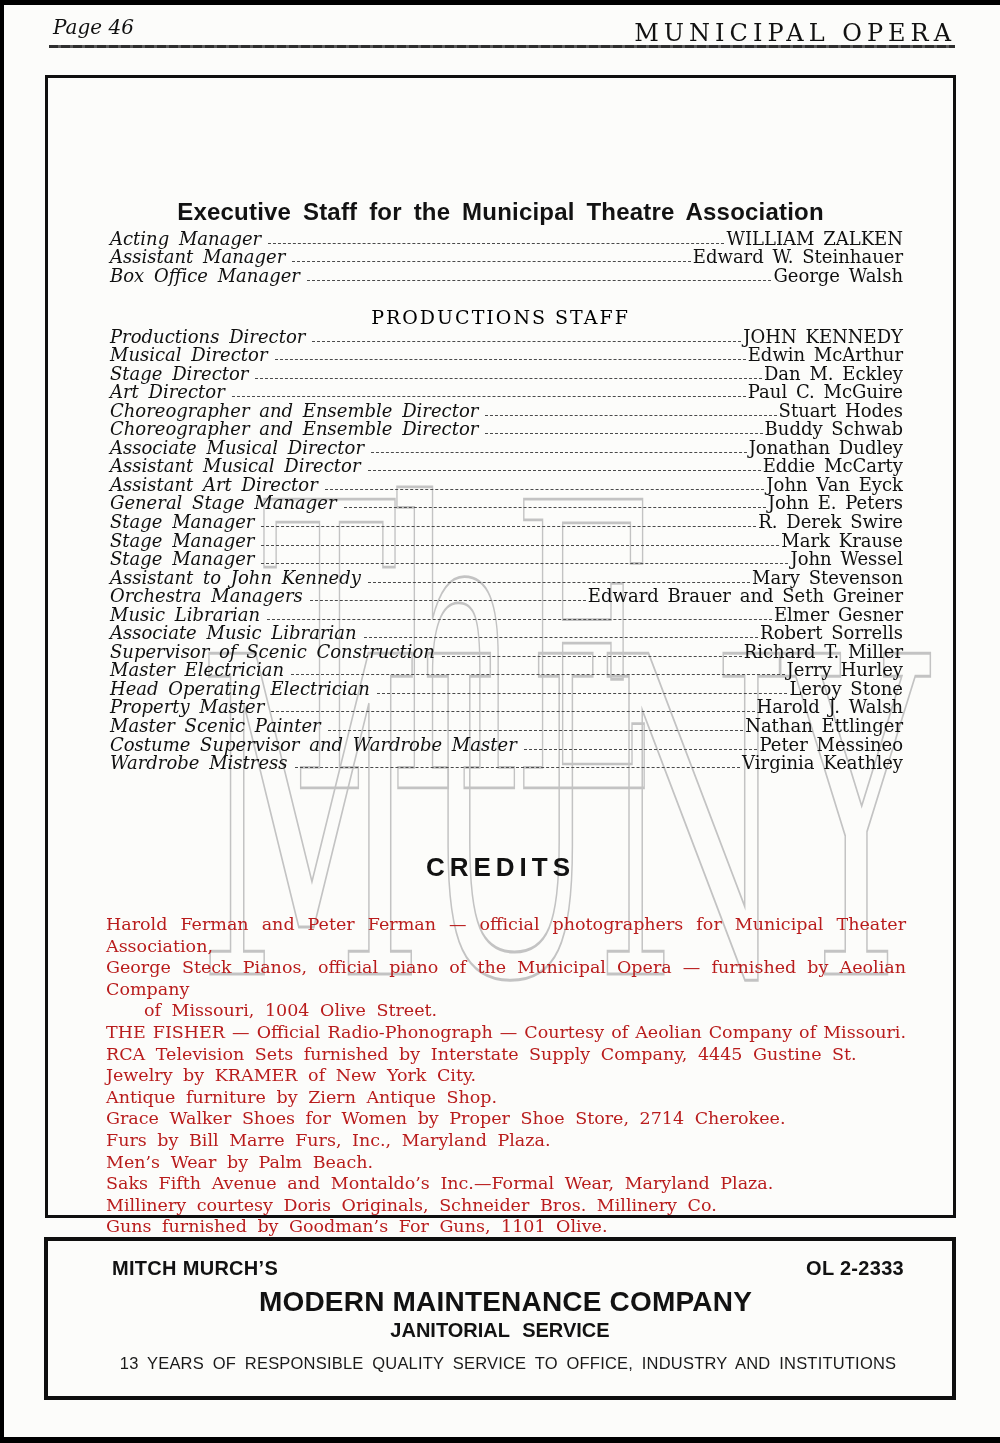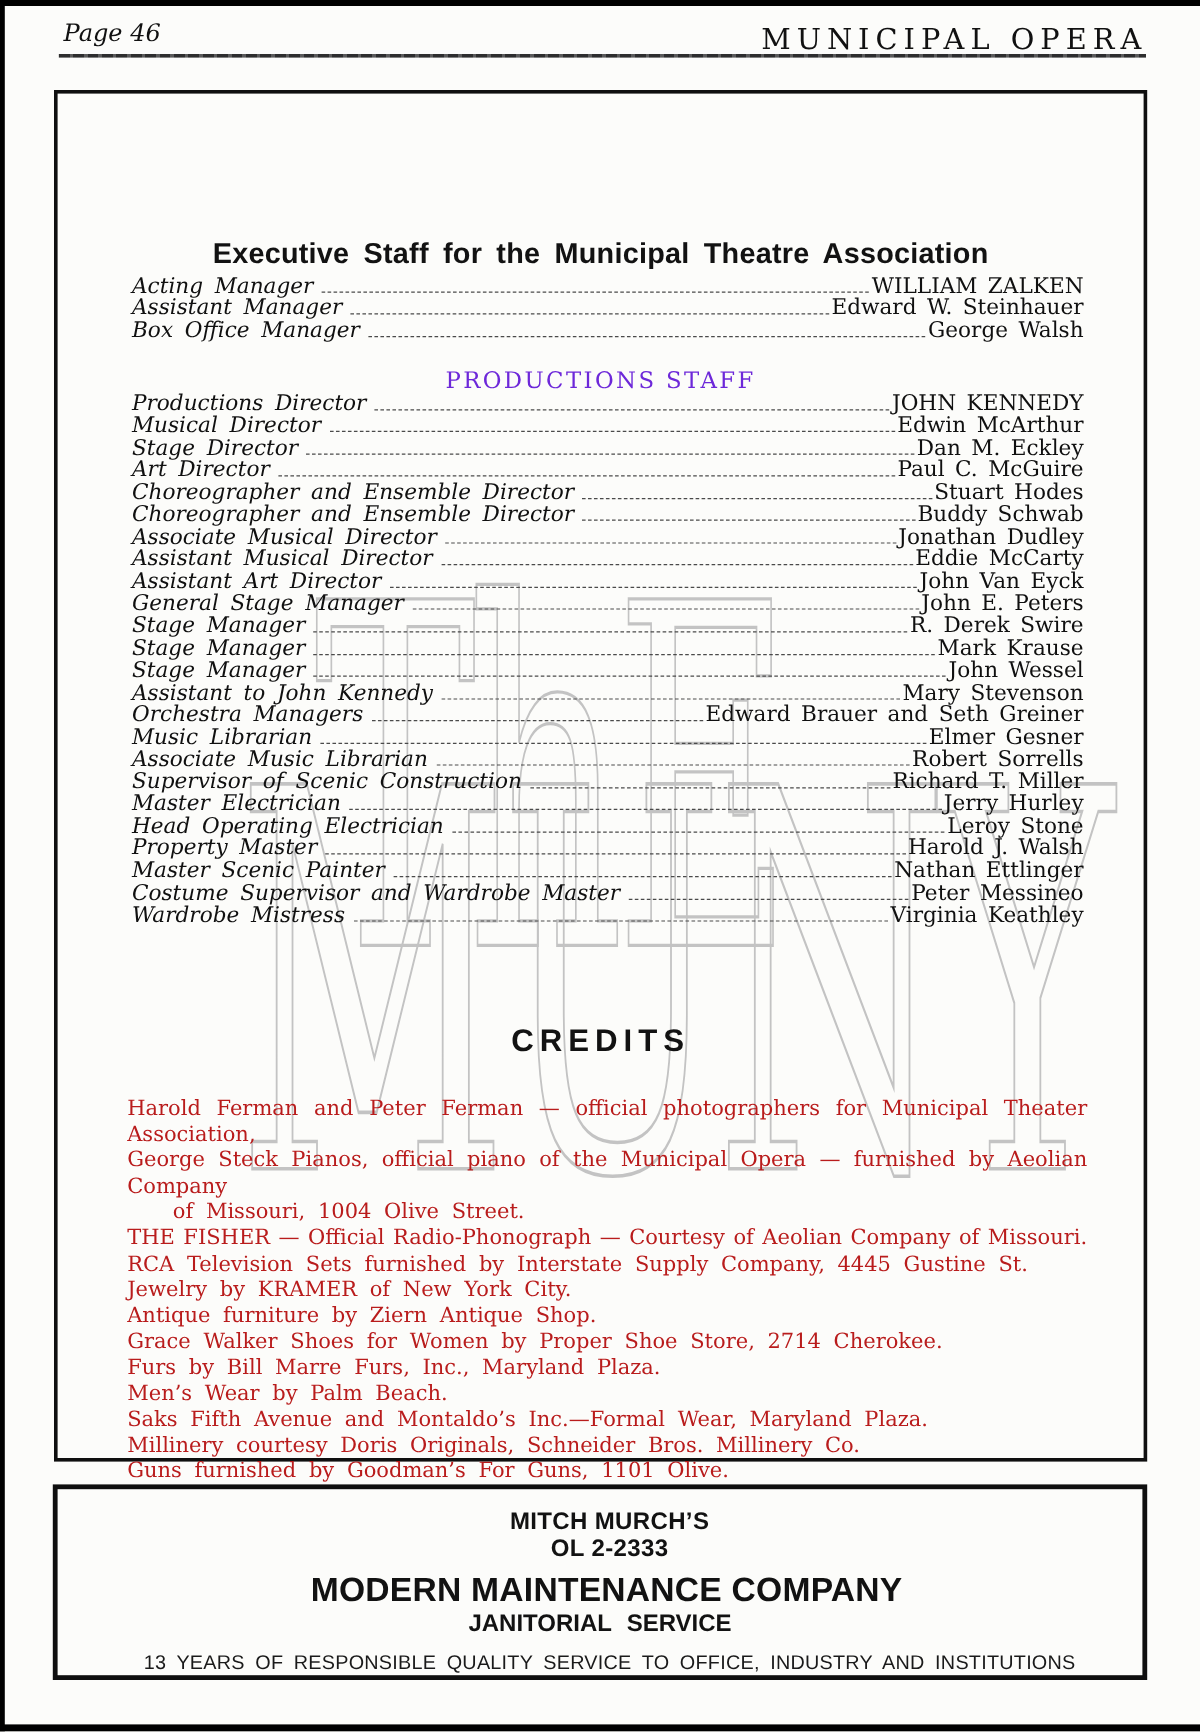--- a/index.html
+++ b/index.html
@@ -28,39 +28,39 @@
   .wm1{left:214px;top:375px;font-size:220px;letter-spacing:-8px;transform:scale(0.92,1.8);}
   .wm2{left:150px;top:524px;font-size:220px;letter-spacing:-6px;transform:scale(1.0,2.0);}
 
   .layer{position:absolute;z-index:1;}
 
   .exec-heading{left:0;right:0;top:120px;text-align:center;
     font-family:"Liberation Sans",sans-serif;font-weight:700;font-size:24px;
     word-spacing:5px;letter-spacing:0.2px;color:#121212;}
   .rows{left:62px;right:50px;}
   .exec-rows{top:151px;}
-  .prod-heading{left:0;right:0;top:228px;text-align:center;font-size:19px;letter-spacing:2px;color:#6d28d9;white-space:nowrap;}
+  .prod-heading{left:0;right:0;top:228px;text-align:center;font-size:19px;letter-spacing:2px;color:#000000;white-space:nowrap;}
   .prod-rows{top:249px;}
 
   .staff-row{display:flex;align-items:flex-end;height:18.55px;}
   .role{font-style:italic;font-size:18px;line-height:1;white-space:nowrap;word-spacing:4px;color:#101010;}
   .leader{flex:1;height:0;border-bottom:1.6px dashed #4a4a4a;margin:0 2px 4px 7px;}
   .person{font-size:18px;line-height:1;white-space:nowrap;word-spacing:3px;color:#101010;}
 
   .credits-heading{left:0;right:0;top:774px;text-align:center;
     font-family:"Liberation Sans",sans-serif;font-weight:700;font-size:26px;letter-spacing:5px;color:#121212;}
   .credits-block{left:58px;right:47px;top:836px;font-size:17.5px;line-height:21.6px;color:#b91c1c;}
   .credit-line{word-spacing:5px;}
   .credit-line.stretch{text-align:justify;text-align-last:justify;word-spacing:normal;}
   .credit-line.indent{padding-left:38px;}
 
   
   .ad-box{position:absolute;left:44px;top:1237px;width:904px;height:155px;border:4px solid #0f0f0f;
     font-family:"Liberation Sans",sans-serif;color:#121212;}
-  .ad-row1{display:flex;justify-content:space-between;align-items:center;padding:16px 48px 0 64px;flex-direction:column;}
+  .ad-row1{display:flex;justify-content:space-between;align-items:flex-end;padding:16px 48px 0 64px;}
   .ad-owner,.ad-phone{font-weight:700;font-size:20px;letter-spacing:0.3px;white-space:nowrap;}
   .ad-company{margin-top:6px;text-align:center;font-weight:700;font-size:28px;letter-spacing:0.2px;white-space:nowrap;margin-left:11px;}
   .ad-service{margin-top:1px;text-align:center;font-weight:700;font-size:20px;word-spacing:7px;}
   .ad-tagline{margin-top:12px;text-align:center;font-size:16.5px;word-spacing:4px;letter-spacing:0.2px;color:#1a1a1a;margin-left:16px;}
 </style>
 </head>
 <body>
 
 <div class="edge-top"></div>
 <div class="edge-left"></div>

